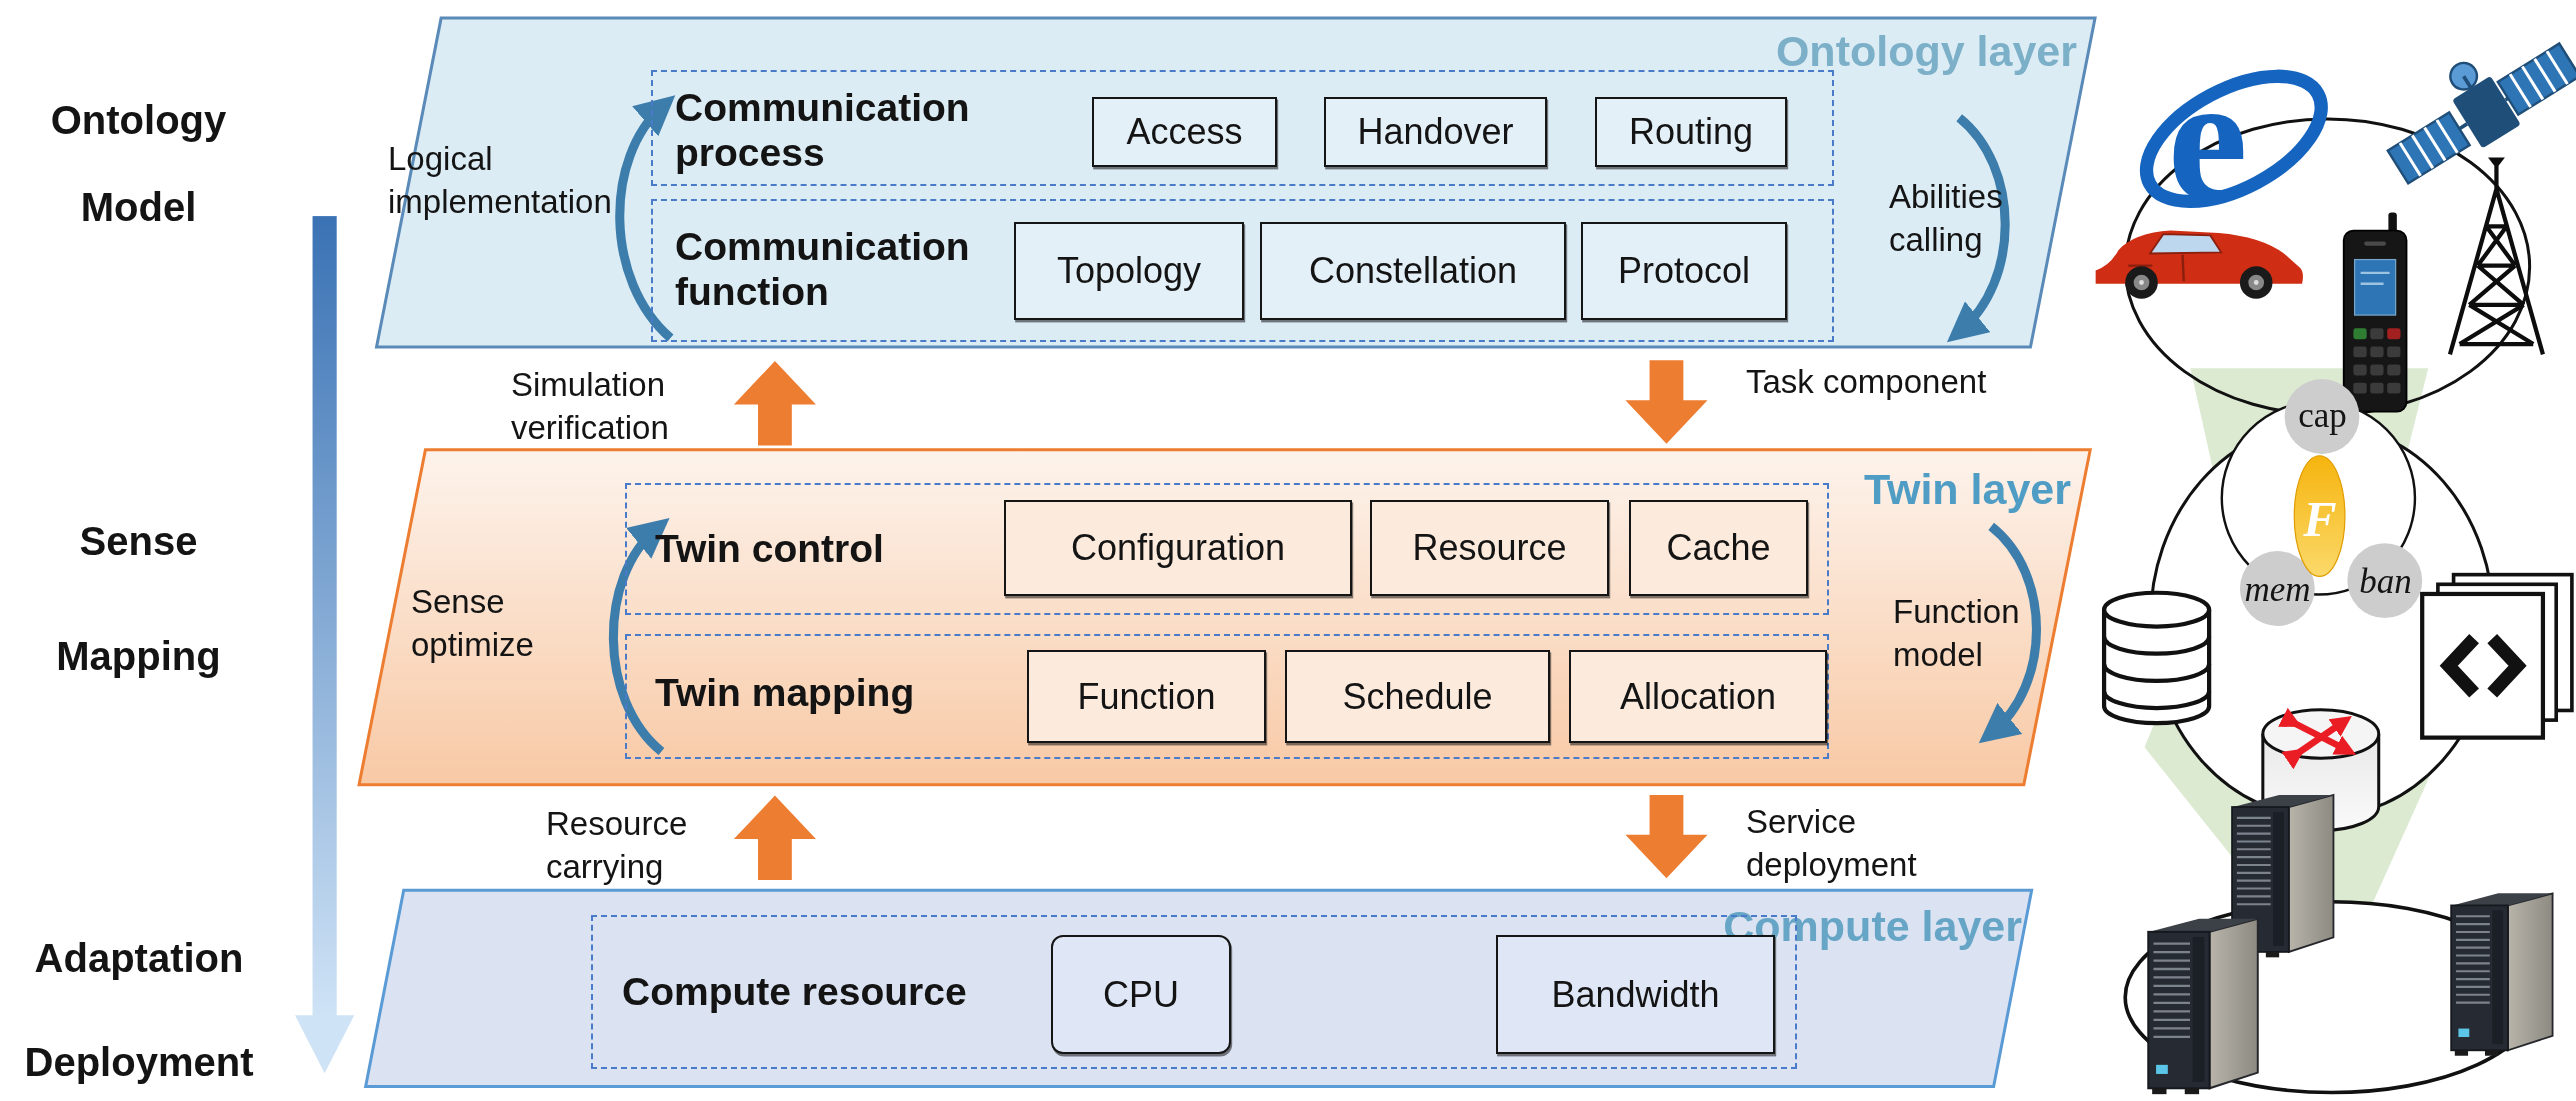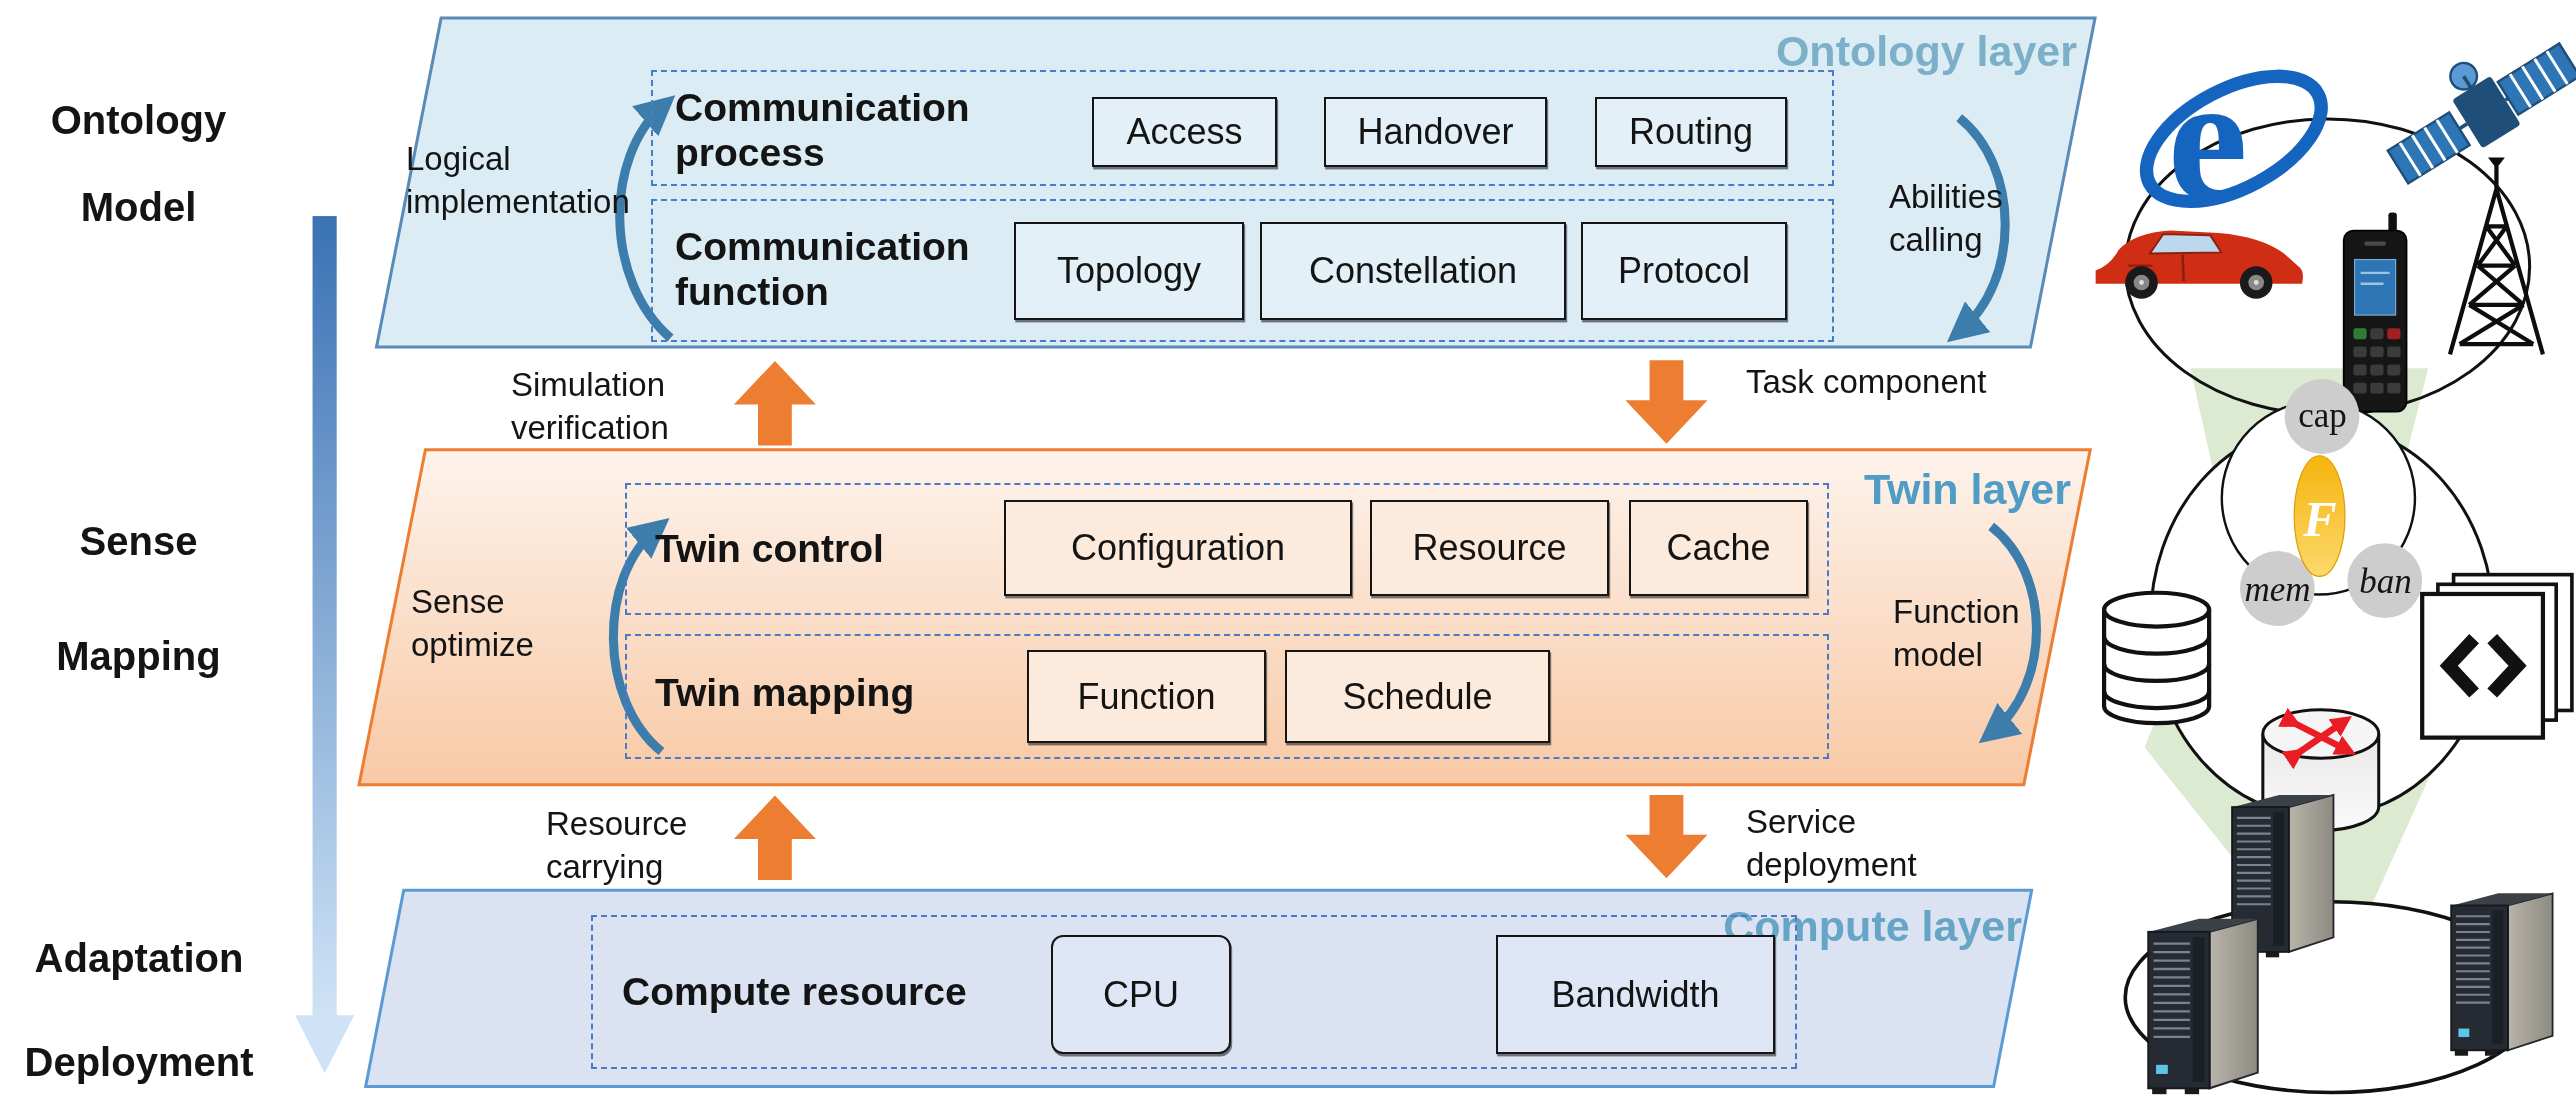--- a/index.html
+++ b/index.html
@@ -190,35 +190,36 @@
   <div class="dash" style="left:651px;top:70px;width:1179px;height:112px;"></div>
   <div class="dash" style="left:651px;top:199px;width:1179px;height:139px;"></div>
   <div class="t sect" style="left:675px;top:86px;width:338px;">Communication process</div>
   <div class="t sect" style="left:675px;top:225px;width:338px;">Communication function</div>
   <div class="box box-ont" style="left:1092px;top:97px;width:181px;height:66px;">Access</div>
   <div class="box box-ont" style="left:1324px;top:97px;width:219px;height:66px;">Handover</div>
   <div class="box box-ont" style="left:1595px;top:97px;width:188px;height:66px;">Routing</div>
   <div class="box box-ont" style="left:1014px;top:222px;width:226px;height:94px;">Topology</div>
   <div class="box box-ont" style="left:1260px;top:222px;width:302px;height:94px;">Constellation</div>
   <div class="box box-ont" style="left:1581px;top:222px;width:202px;height:94px;">Protocol</div>
-  <div class="t note" style="left:406px;top:138px;width:254px;">Logical implementation</div>
+  <div class="t note" style="left:388px;top:138px;width:254px;">Logical implementation</div>
   <div class="t note" style="left:1889px;top:176px;width:151px;">Abilities calling</div>
 
   <div class="t note" style="left:511px;top:364px;width:223px;">Simulation verification</div>
   <div class="t note" style="left:1746px;top:361px;width:242px;">Task component</div>
 
   <div class="dash" style="left:625px;top:483px;width:1200px;height:128px;"></div>
   <div class="dash" style="left:625px;top:634px;width:1200px;height:121px;"></div>
   <div class="t sect" style="left:655px;top:527px;width:338px;">Twin control</div>
   <div class="t sect" style="left:655px;top:671px;width:338px;">Twin mapping</div>
   <div class="box box-twin" style="left:1004px;top:500px;width:344px;height:92px;">Configuration</div>
   <div class="box box-twin" style="left:1370px;top:500px;width:235px;height:92px;">Resource</div>
   <div class="box box-twin" style="left:1629px;top:500px;width:175px;height:92px;">Cache</div>
   <div class="box box-twin" style="left:1027px;top:650px;width:235px;height:89px;">Function</div>
   <div class="box box-twin" style="left:1285px;top:650px;width:261px;height:89px;">Schedule</div>
+  <div class="box box-twin" style="left:1569px;top:650px;width:254px;height:89px;">Allocation</div>
   <div class="t note" style="left:411px;top:581px;width:169px;">Sense optimize</div>
   <div class="t note" style="left:1893px;top:591px;width:175px;">Function model</div>
 
   <div class="t note" style="left:546px;top:803px;width:193px;">Resource carrying</div>
   <div class="t note" style="left:1746px;top:801px;width:254px;">Service deployment</div>
 
   <div class="dash" style="left:591px;top:915px;width:1202px;height:150px;"></div>
   <div class="t sect" style="left:622px;top:970px;width:423px;">Compute resource</div>
   <div class="box box-cmp" style="left:1051px;top:935px;width:176px;height:115px;border-radius:12px;">CPU</div>
   <div class="box box-cmp" style="left:1496px;top:935px;width:275px;height:115px;">Bandwidth</div>

